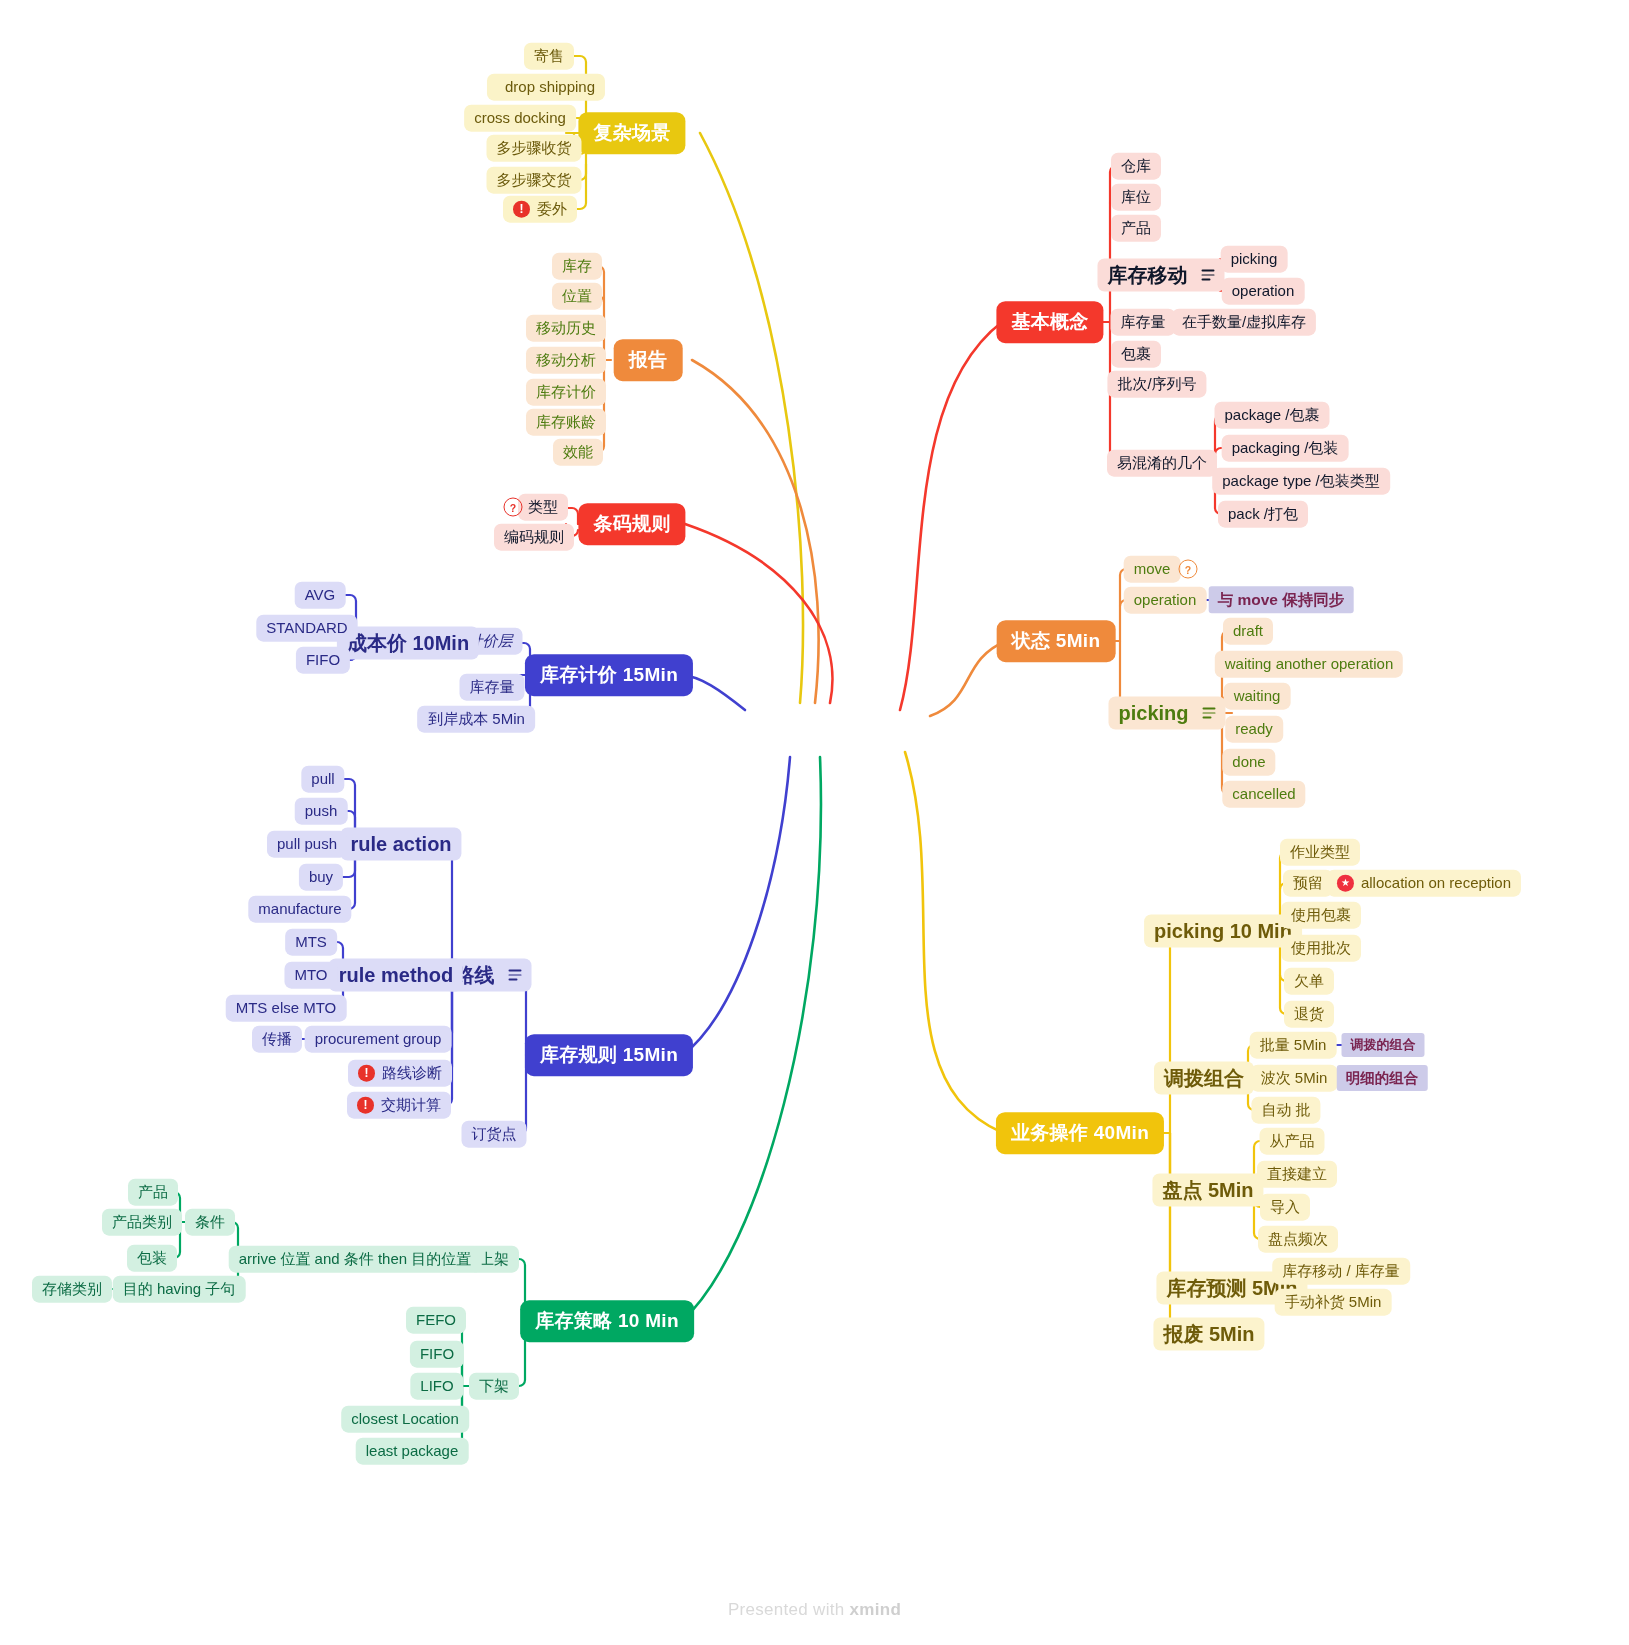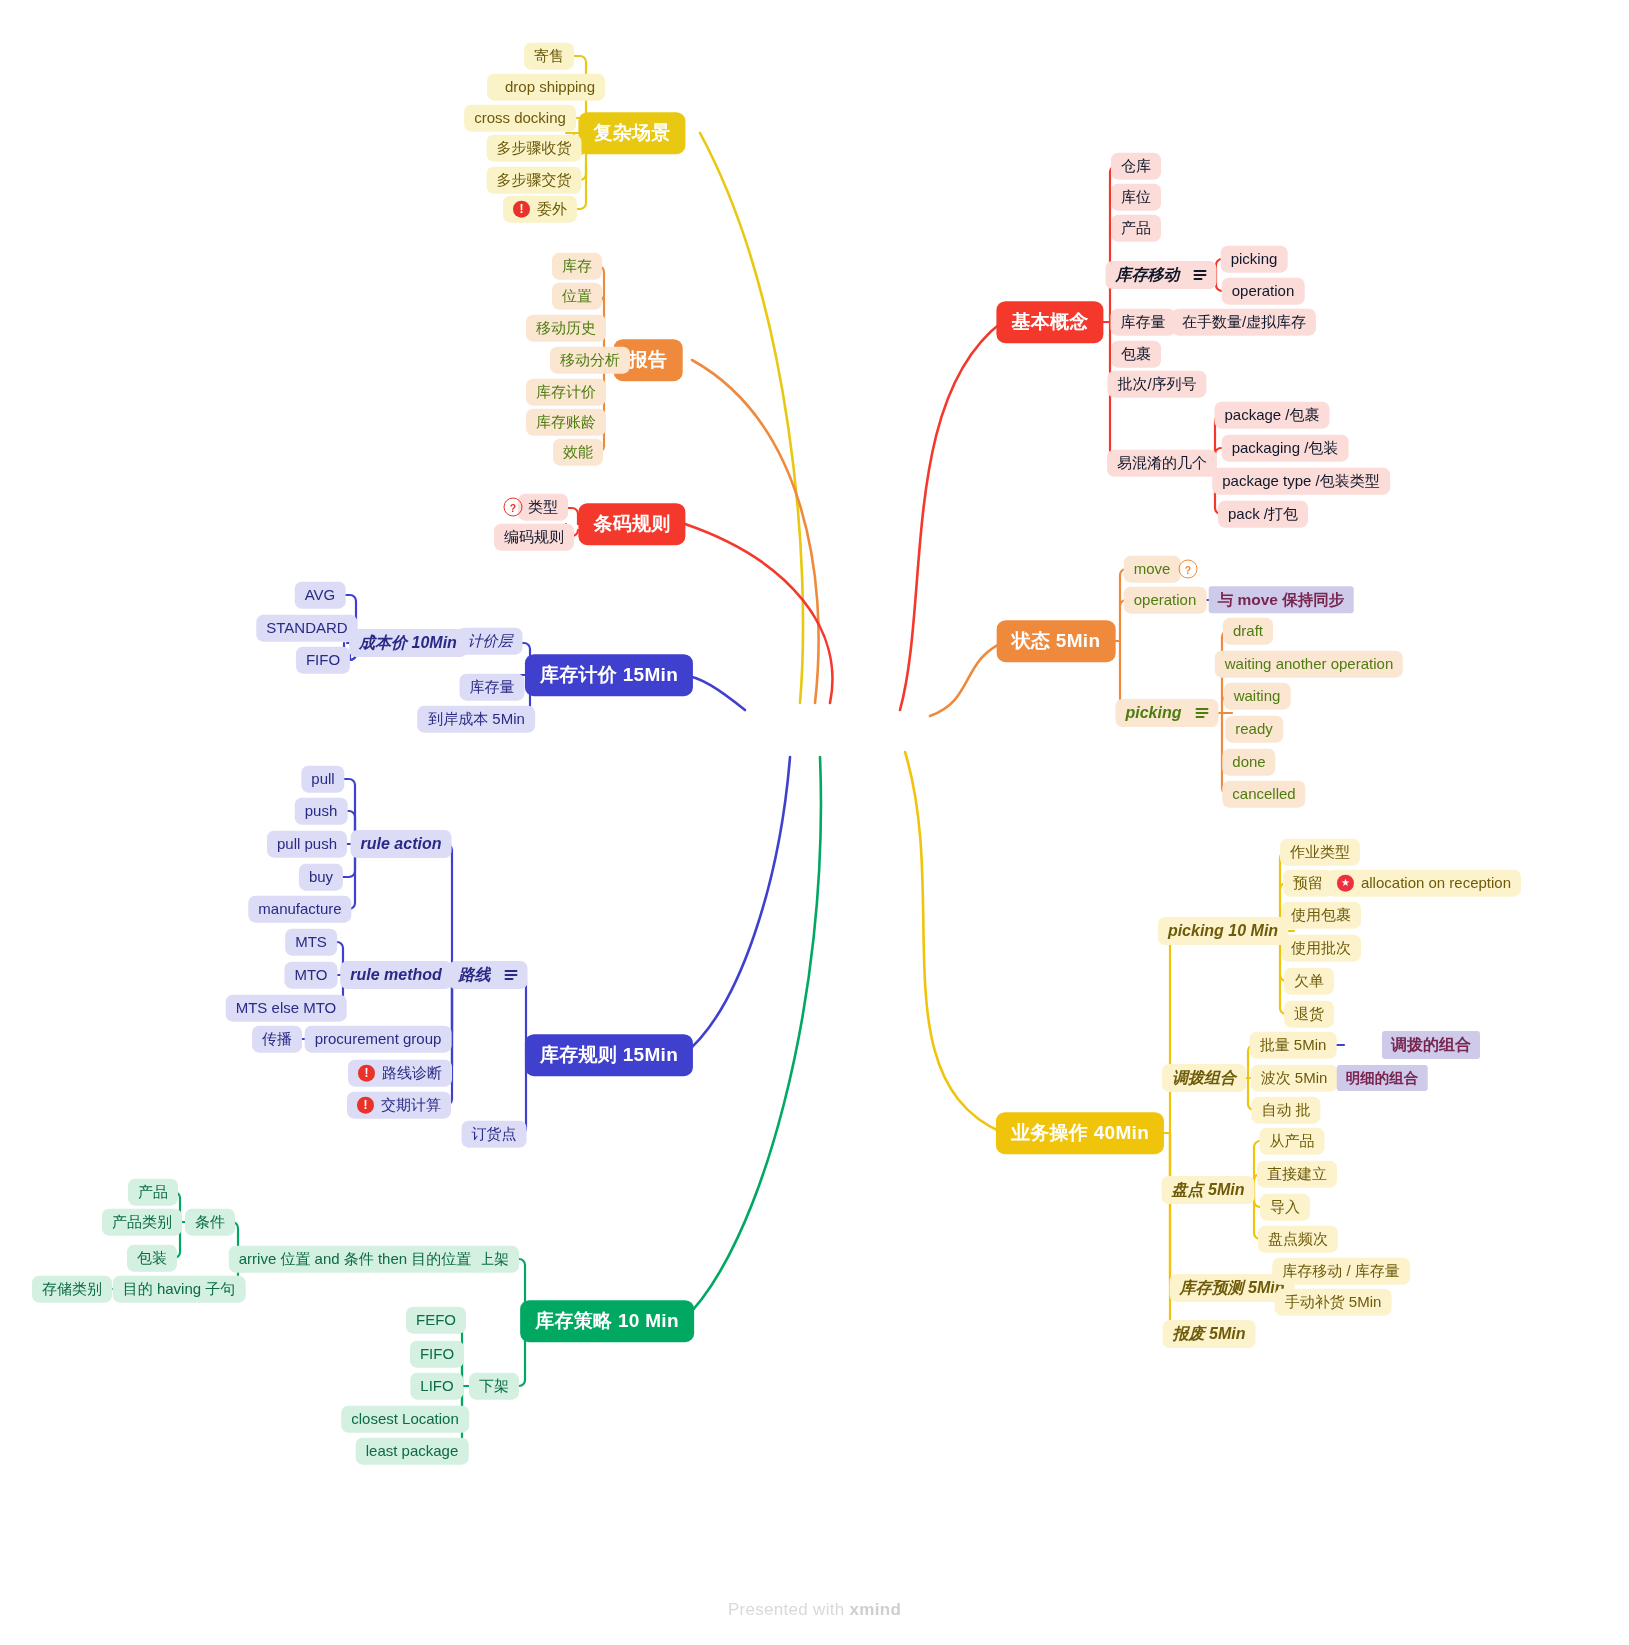--- a/index.html
+++ b/index.html
@@ -25,21 +25,21 @@
     font-size:29px;font-weight:700;
     border-radius:13px;padding:13px 26px;
     letter-spacing:.5px;
     gap:10px;
   }
   .node.main{
     color:#ffffff;font-size:19px;font-weight:700;
     border-radius:9px;padding:9px 15px;
     letter-spacing:.3px;
   }
-  .node.sub{font-size:16px;font-weight:600;font-style:italic;}
+  .node.sub{font-size:20px;font-weight:600;}
   .node.leaf{font-size:15px;font-weight:500;}
 
   
   .c-yellow-main{background:#e8c810;}
   .c-yellow-soft{background:#fbf3c8;color:#6b5a0b;}
   .c-orange-main{background:#ef8a3c;}
   .c-orange-soft{background:#fbe6d2;color:#4d7c0f;}
   .c-red-main{background:#f4382c;}
   .c-red-soft{background:#fbdcd8;color:#0f172a;}
   .c-blue-main{background:#4040cf;}
@@ -299,21 +299,21 @@
     <span class="inner">
       <span class="icon-badge badge-excl">!</span>
       <span>委外</span>
     </span>
   </div>
 
   <div class="node main c-orange-main" style="left:648px;top:360px;">报告</div>
   <div class="node leaf c-orange-soft" style="left:577px;top:266px;">库存</div>
   <div class="node leaf c-orange-soft" style="left:577px;top:296px;">位置</div>
   <div class="node leaf c-orange-soft" style="left:566px;top:328px;">移动历史</div>
-  <div class="node leaf c-orange-soft" style="left:566px;top:360px;margin-left:24px;">移动分析</div>
+  <div class="node leaf c-orange-soft" style="left:566px;top:360px;">移动分析</div>
   <div class="node leaf c-orange-soft" style="left:566px;top:392px;">库存计价</div>
   <div class="node leaf c-orange-soft" style="left:566px;top:422px;">库存账龄</div>
   <div class="node leaf c-orange-soft" style="left:578px;top:452px;">效能</div>
 
   <div class="node main c-red-main" style="left:632px;top:524px;">条码规则</div>
   <div class="node leaf c-red-soft" style="left:543px;top:507px;">类型</div>
   <div class="icon-badge badge-q-red" style="position:absolute;left:513px;top:507px;transform:translate(-50%,-50%);">?</div>
   <div class="node leaf c-red-soft" style="left:534px;top:537px;">编码规则</div>
 
   <div class="node main c-blue-main" style="left:609px;top:675px;">库存计价 15Min</div>
@@ -443,21 +443,21 @@
       <span class="icon-badge badge-star">★</span>
       <span>allocation on reception</span>
     </span>
   </div>
   <div class="node leaf c-gold-soft" style="left:1321px;top:915px;">使用包裹</div>
   <div class="node leaf c-gold-soft" style="left:1321px;top:948px;">使用批次</div>
   <div class="node leaf c-gold-soft" style="left:1309px;top:981px;">欠单</div>
   <div class="node leaf c-gold-soft" style="left:1309px;top:1014px;">退货</div>
 
   <div class="node leaf c-gold-soft" style="left:1293px;top:1045px;">批量 5Min</div>
-  <div class="node c-purple-note" style="left:1431px;top:1045px;transform:translate(-50%,-50%);font-size:16px;">调拨的组合</div>
+  <div class="node c-purple-note" style="left:1383px;top:1045px;transform:translate(-50%,-50%);font-size:13px;">调拨的组合</div>
   <div class="node leaf c-gold-soft" style="left:1294px;top:1078px;">波次 5Min</div>
   <div class="node c-purple-note" style="left:1382px;top:1078px;transform:translate(-50%,-50%);font-size:14.5px;">明细的组合</div>
   <div class="node leaf c-gold-soft" style="left:1286px;top:1110px;">自动 批</div>
 
   <div class="node leaf c-gold-soft" style="left:1292px;top:1141px;">从产品</div>
   <div class="node leaf c-gold-soft" style="left:1297px;top:1174px;">直接建立</div>
   <div class="node leaf c-gold-soft" style="left:1285px;top:1207px;">导入</div>
   <div class="node leaf c-gold-soft" style="left:1298px;top:1239px;">盘点频次</div>
 
   <div class="node leaf c-gold-soft" style="left:1341px;top:1271px;">库存移动 / 库存量</div>

